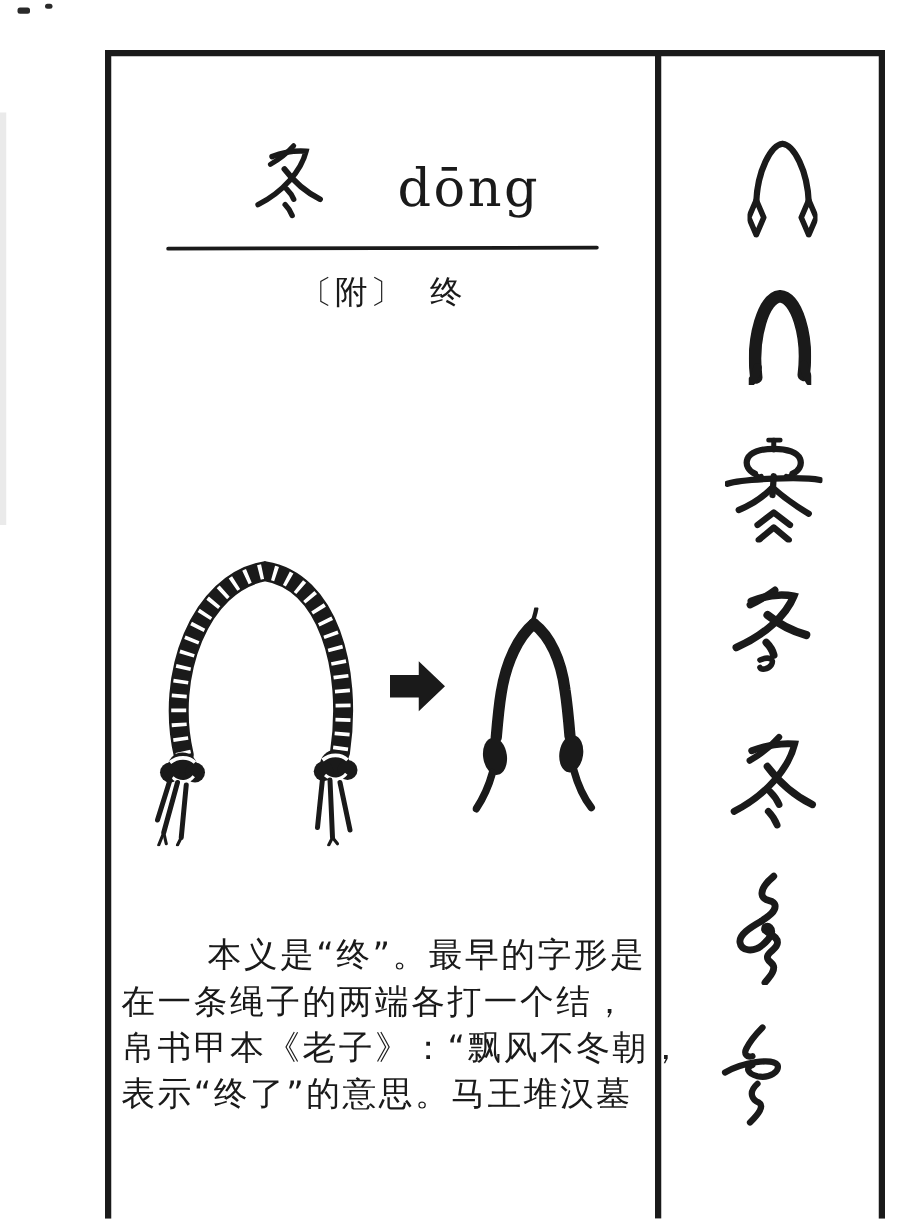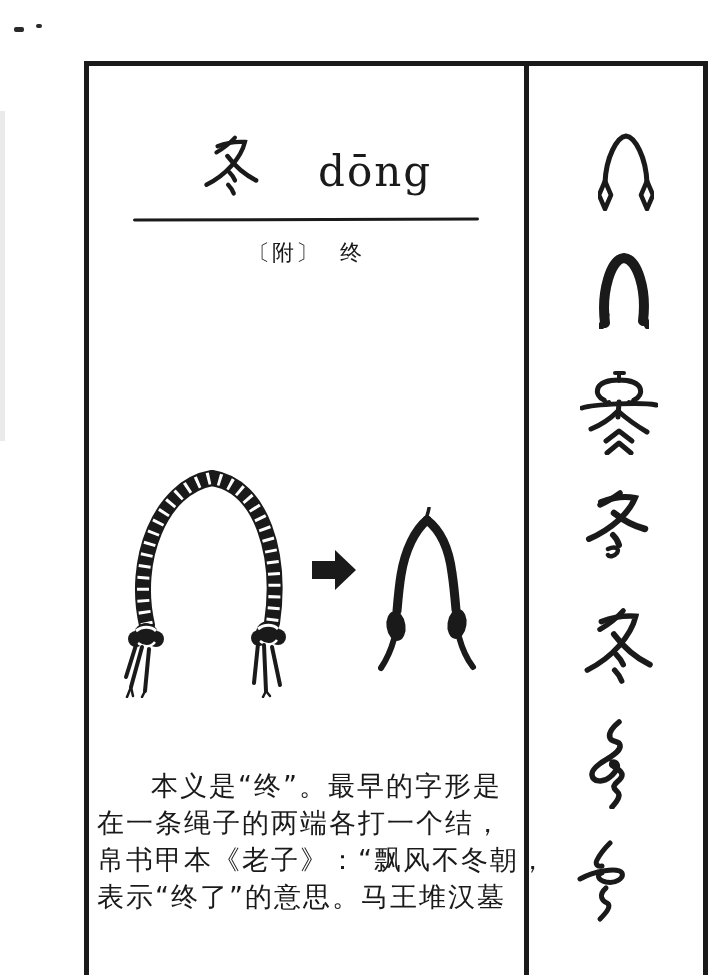--- a/index.html
+++ b/index.html
@@ -1,41 +1,41 @@
 <!DOCTYPE html>
 <html><head>
 <meta charset="utf-8">
 <style>
   html,body{margin:0;padding:0;background:#ffffff;}
   #screen{position:relative;width:727px;height:975px;background:#ffffff;overflow:hidden;
           font-family:"DejaVu Sans",sans-serif;color:#1a1a1a;}
-  .abs{position:absolute;margin-top:21px;}
+  .abs{position:absolute;}
   
   .outer-frame{left:84px;top:40px;width:614px;height:950px;border:5px solid #1a1a1a;}
   .divider{left:524px;top:42px;width:5px;height:933px;background:#1a1a1a;}
   .scan-smudge{left:0;top:90px;width:5px;height:330px;background:#d9d9d9;opacity:.55;}
   .speck{background:#2a2a2a;border-radius:2px;}
   
   .headword-box{left:199px;top:112px;width:62px;height:70px;}
   .pinyin{left:318px;top:130px;font-family:"DejaVu Serif",serif;font-size:42px;
           letter-spacing:2px;line-height:1;}
   .rule{left:133px;top:197px;width:346px;height:3px;background:#1a1a1a;border-radius:2px;
         transform:rotate(-0.15deg);}
-  .attached-row{left:88px;top:219px;width:436px;text-align:center;font-size:22px;
+  .attached-row{left:88px;top:219px;width:436px;text-align:center;font-size:26px;
                 letter-spacing:2px;line-height:1.2;}
   .attached-row .gap{display:inline-block;width:20px;}
   
   .rope-box{left:122px;top:442px;width:170px;height:235px;}
   .arrow-box{left:312px;top:526px;width:46px;height:46px;}
   .ancient-box{left:378px;top:486px;width:100px;height:170px;}
   
   .paragraph{left:97px;top:746px;width:420px;font-size:27px;line-height:37px;
              letter-spacing:2px;}
   .paragraph .line{white-space:nowrap;}
-  .paragraph .indent{padding-left:54px;}
+  .paragraph .indent{padding-left:54px;text-align:right;}
   
   .g1{left:598px;top:108px;width:56px;height:82px;}
   .g2{left:599px;top:228px;width:50px;height:80px;}
   .g3{left:580px;top:350px;width:78px;height:84px;}
   .g4{left:582px;top:468px;width:68px;height:70px;}
   .g5{left:577px;top:585px;width:80px;height:86px;}
   .g6{left:588px;top:696px;width:56px;height:92px;}
   .g7{left:577px;top:819px;width:56px;height:84px;}
   svg{display:block;width:100%;height:100%;}
   .sr{position:absolute;width:1px;height:1px;overflow:hidden;opacity:0;pointer-events:none;}

